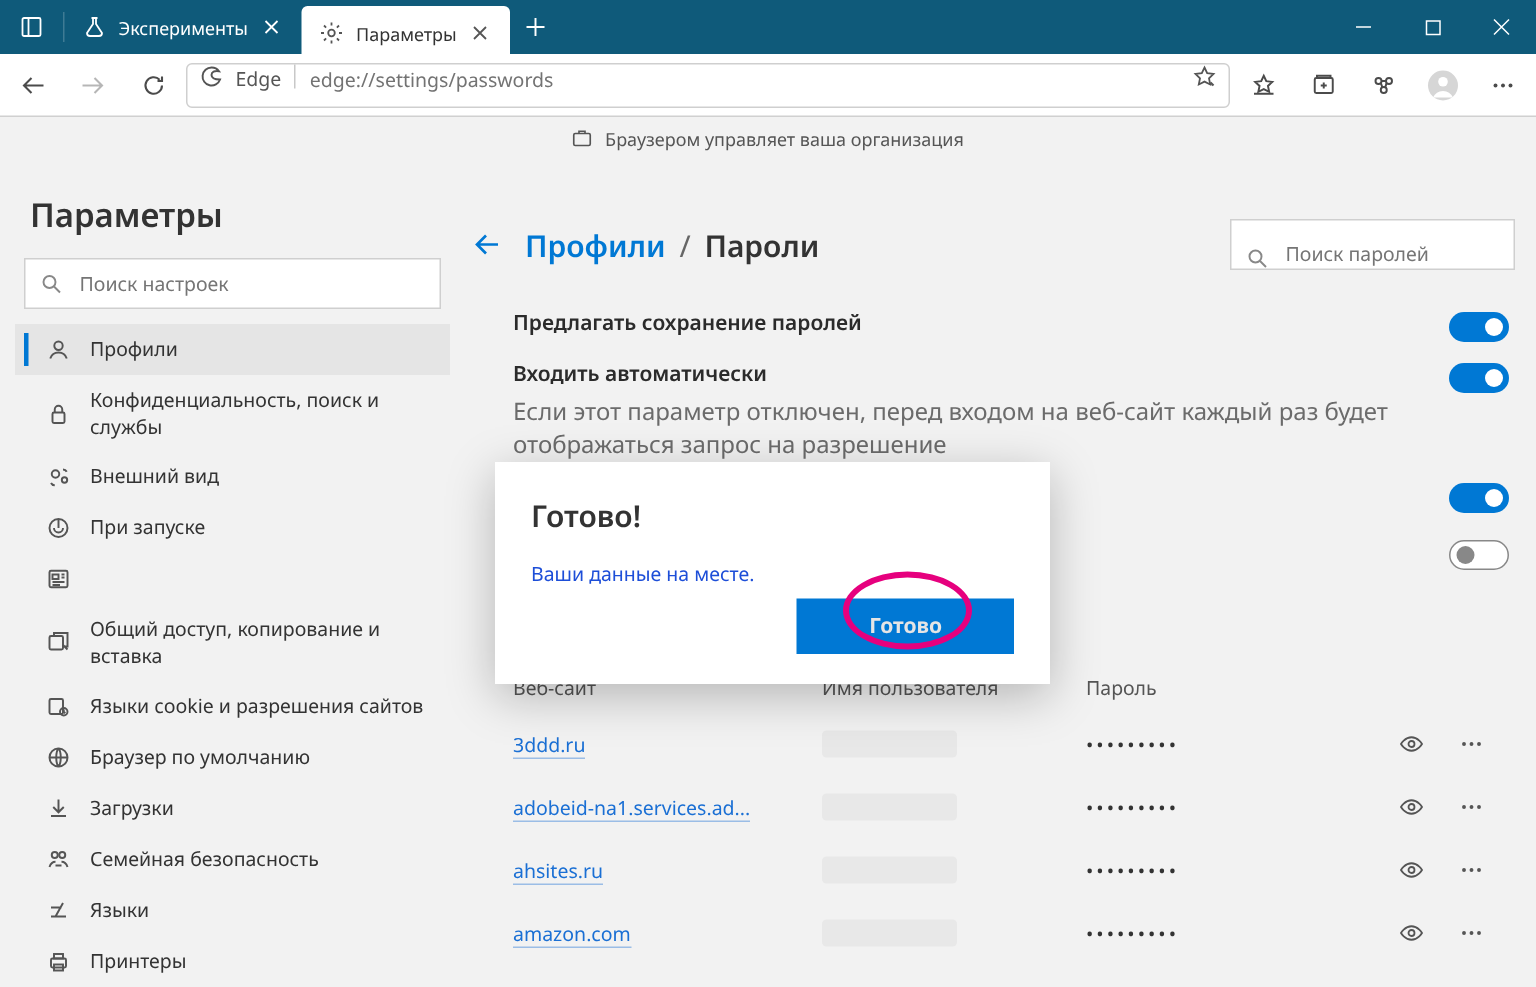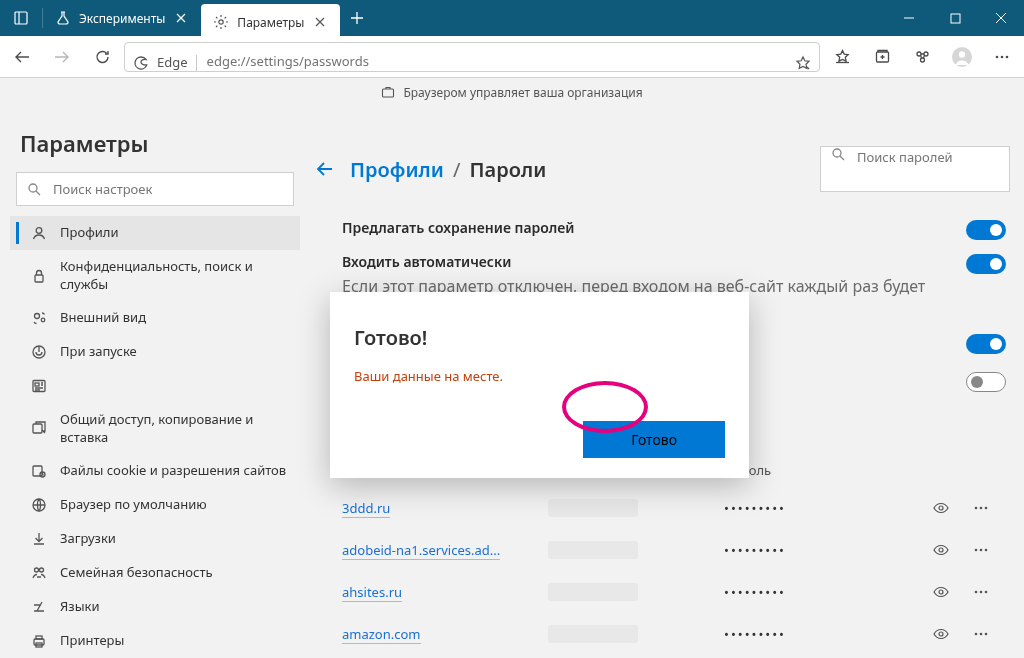--- a/index.html
+++ b/index.html
@@ -48,21 +48,21 @@
   .win-btn { width:46px; display:flex; align-items:center; justify-content:center; }
   
   .toolbar {
     height:42px; background:var(--toolbar-bg);
     border-bottom:1px solid var(--toolbar-border);
     display:flex; align-items:center; gap:4px; padding:0 4px;
   }
   .tbtn { width:36px; height:36px; display:flex; align-items:center; justify-content:center; border-radius:4px; color:#4b4b4b; }
   .addrbox {
     flex:1; height:30px; border:1px solid #cfcfcf; border-radius:4px;
-    display:flex; align-items:flex-end; padding:0 8px; gap:8px; color:#555;
+    display:flex; align-items:flex-start; padding:0 8px; gap:8px; color:#555;
     font-size:13px;
   }
   .addrbox .page-id { color:#555; }
   .addrbox .vsep { width:1px; height:16px; background:#c8c8c8; }
   .addrbox .url { color:#737373; outline:none; border:none; flex:1; background:transparent; font-size:13px; font-family:inherit; }
   .addrbox .star { margin-left:auto; color:#555; }
   
   .org-banner {
     height:28px; display:flex; align-items:center; justify-content:center; gap:8px;
     font-size:12px; color:#555; background:var(--body-bg);
@@ -88,22 +88,22 @@
   .nav-item .nav-icon { width:18px; height:18px; flex:none; color:#555; }
   .nav-item .nav-label { flex:1; }
   
   .content { flex:1; padding:4px 4px 0 4px; overflow:hidden; position:relative; }
   .crumb-row { display:flex; align-items:center; gap:14px; margin:28px 0 22px 0; }
   .crumb-back { width:22px; height:22px; color:var(--accent); }
   .crumb-title { font-size:20px; font-weight:600; }
   .crumb-title a { color:var(--accent); text-decoration:none; }
   .crumb-title .sep { color:#666; font-weight:400; padding:0 4px;}
   .search-passwords {
-    margin-left:auto; width:190px; height:46px; border:1px solid #cfcfcf; background:#fff;
-    display:flex; align-items:flex-start; padding:0 10px; gap:10px; color:#777;
+    margin-left:auto; width:190px; height:34px; border:1px solid #cfcfcf; background:#fff;
+    display:flex; align-items:flex-end; padding:0 10px; gap:10px; color:#777;
   }
   .search-passwords input { border:none; outline:none; flex:1; font-size:13px; font-family:inherit; background:transparent; }
   .setting-row { display:flex; align-items:flex-start; gap:14px; padding:4px 4px 8px 28px; }
   .setting-row .labels { flex:1; }
   .setting-row .title { font-weight:600; font-size:14px; color:#2b2b2b; }
   .setting-row .sub { font-size:16px; color:#6b6b6b; margin-top:4px; line-height:1.4; }
   .toggle {
     width:40px; height:20px; border-radius:10px; position:relative; flex:none; margin-top:2px;
   }
   .toggle.on { background:var(--toggle-on); }
@@ -119,29 +119,29 @@
     align-items:center; gap:6px; padding:8px 8px 8px 28px;
   }
   .pw-header { color:#555; font-size:13px; }
   .pw-row a { color:var(--link); text-decoration:none; border-bottom:1px solid rgba(26,111,212,0.4); }
   .pw-user { height:18px; background:#e8e8e8; border-radius:3px; width:90px; }
   .pw-dots { letter-spacing:2px; color:#333; }
   .eye, .more { color:#555; width:26px; height:26px; display:flex; align-items:center; justify-content:center; }
   
   .backdrop { position:absolute; inset:0; pointer-events:none; }
   .dialog {
-    position:absolute; top:292px; left:330px; width:419px; background:#fff;
-    box-shadow:0 8px 30px rgba(0,0,0,0.25); padding:32px 24px 20px 24px;
+    position:absolute; top:308px; left:330px; width:370px; background:#fff;
+    box-shadow:0 8px 30px rgba(0,0,0,0.25); padding:22px 24px 20px 24px;
     pointer-events:auto;
   }
   .dialog h2 { margin:0 0 16px 0; font-size:20px; font-weight:600; }
-  .dialog p  { margin:0 0 36px 0; font-size:13px; color:#c2410c; }
+  .dialog p  { margin:0 0 8px 0; font-size:13px; color:#1d4ed8; }
   .dialog .btn-row { display:flex; justify-content:flex-end; }
   .dialog button {
-    background:var(--accent); color:#000000; border:none; padding:9px 48px; font-size:14px; font-weight:400;
+    background:var(--accent); color:#e5e5e5; border:none; padding:9px 48px; font-size:14px; font-weight:700;
     font-family:inherit; cursor:pointer;
   }
   .highlight-ring {
     position:absolute; border:4px solid var(--pink); border-radius:50%;
     width:86px; height:52px; top:381px; left:562px; pointer-events:none;
   }
   
   svg { display:block; }
 </style>
 </head>
@@ -359,21 +359,21 @@
           <span class="nav-label">Общий доступ, копирование и вставка</span>
         </div>
         <div class="nav-item">
           <span class="nav-icon">
             <svg width="18" height="18" viewBox="0 0 18 18" stroke="currentColor" fill="none" stroke-width="1.3">
               <rect x="3" y="4" width="9" height="10" rx="1"></rect>
               <circle cx="12.5" cy="12.5" r="2.5"></circle>
               <path d="M12.5 11v1.5l1 1"></path>
             </svg>
           </span>
-          <span class="nav-label">Файлы cookie и разрешения сайтов</span>
+          <span class="nav-label">Языки cookie и разрешения сайтов</span>
         </div>
         <div class="nav-item">
           <span class="nav-icon">
             <svg width="18" height="18" viewBox="0 0 18 18" stroke="currentColor" fill="none" stroke-width="1.3">
               <circle cx="9" cy="9" r="6"></circle>
               <path d="M3 9h12M9 3c2 2 2 10 0 12M9 3c-2 2-2 10 0 12"></path>
             </svg>
           </span>
           <span class="nav-label">Браузер по умолчанию</span>
         </div>

